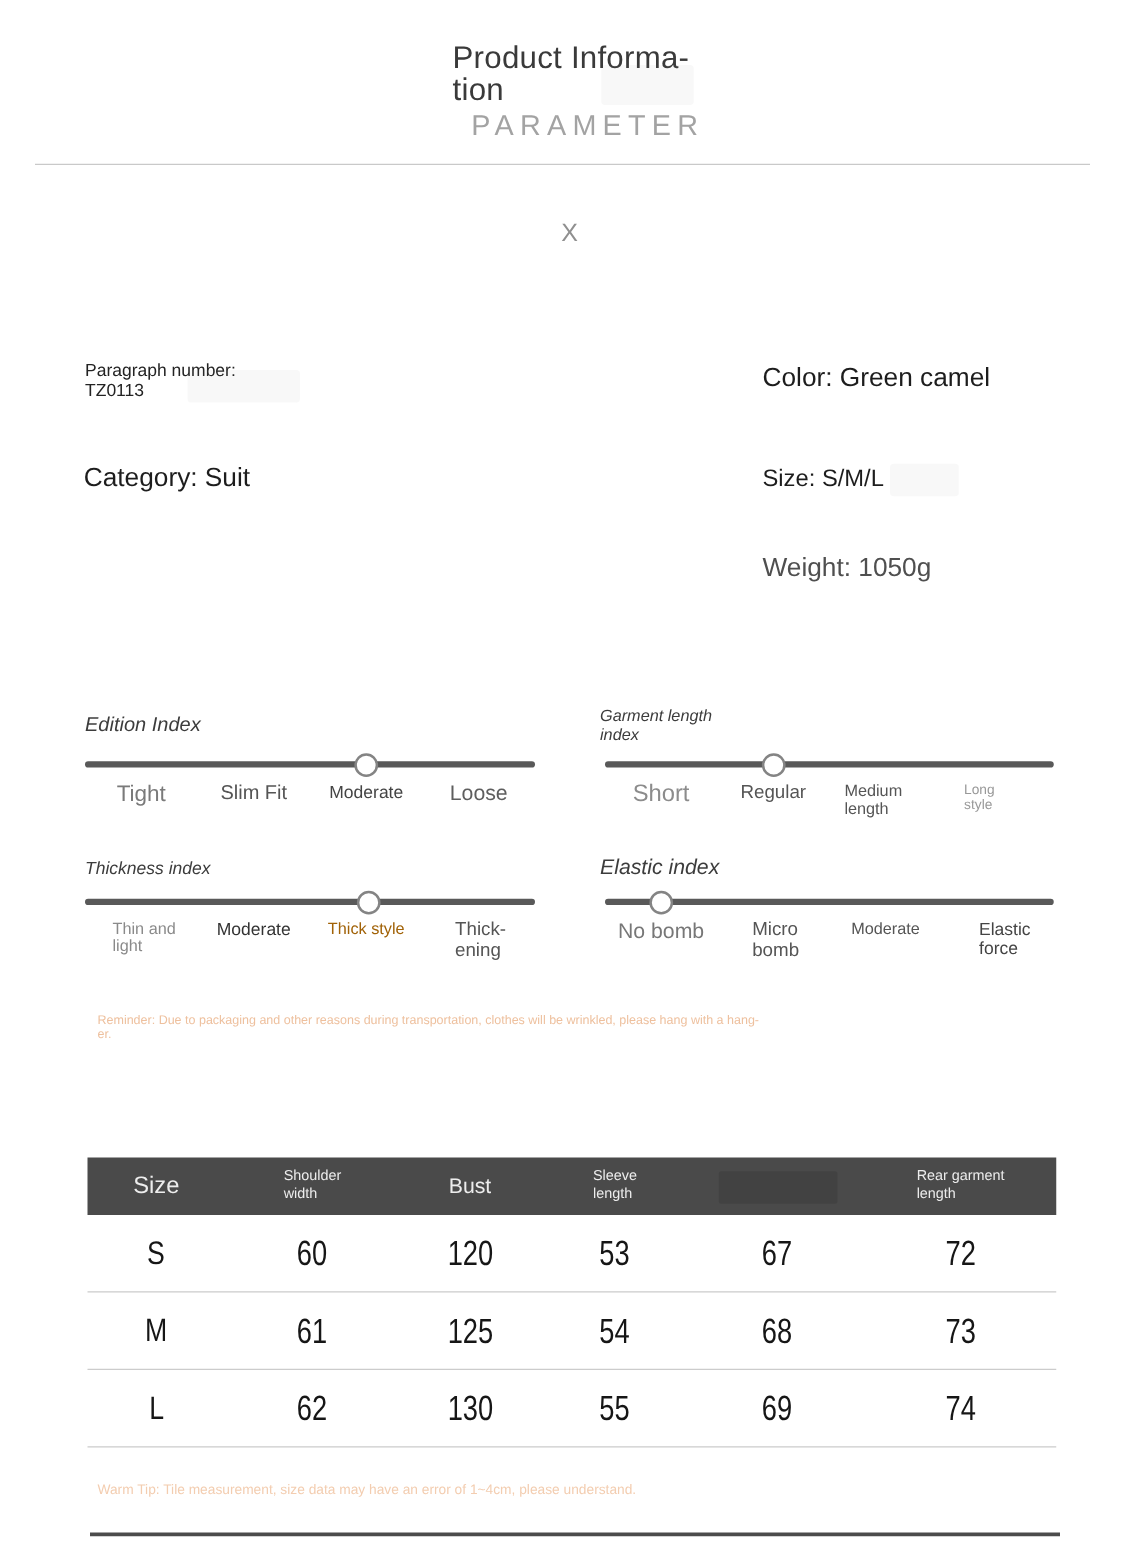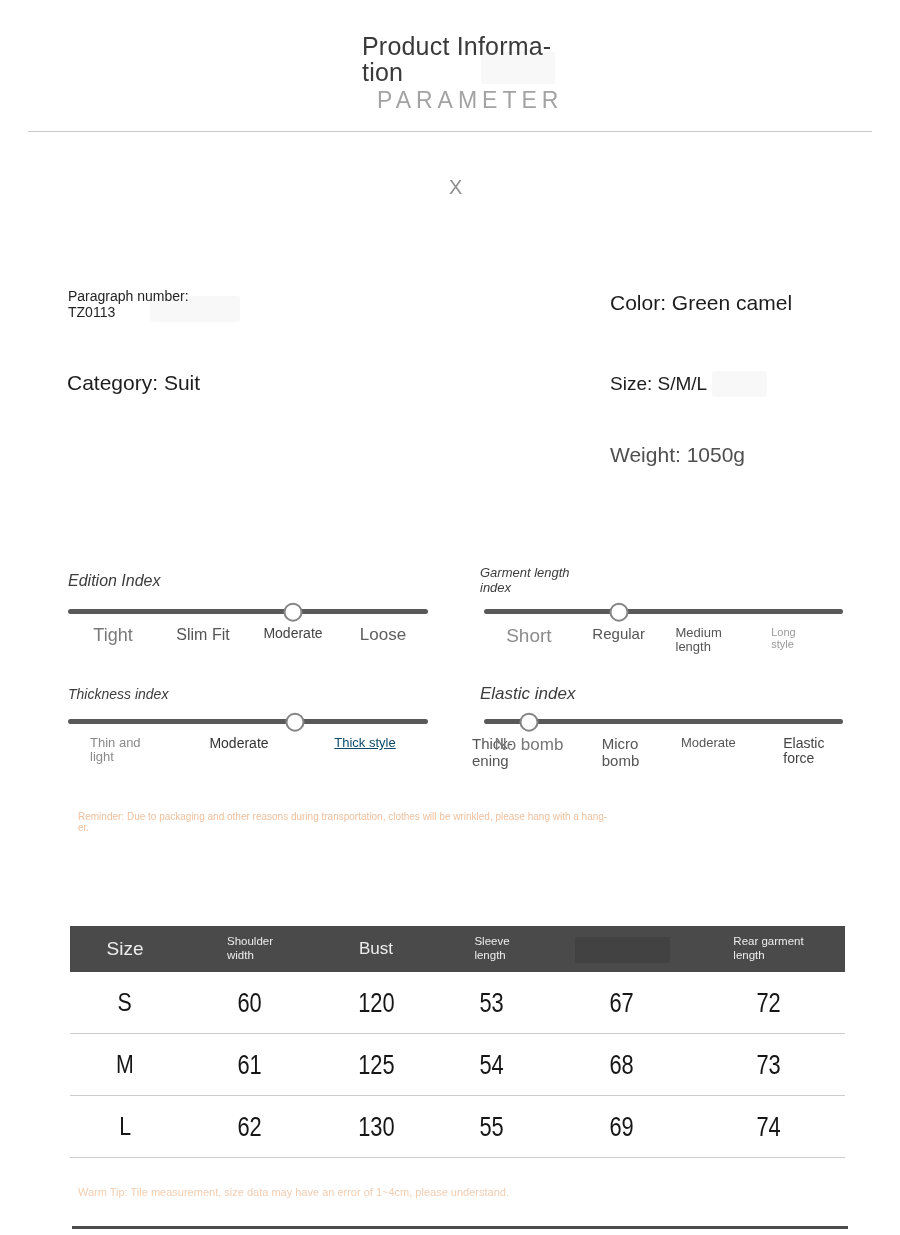--- a/index.html
+++ b/index.html
@@ -108,25 +108,25 @@
       <span style="font-size:11px;color:#999;text-align:left;padding-left:18px;box-sizing:border-box;">Long
 style</span>
     </div>
   </div>
 
   <div class="slider-block" style="left:68px;top:686px;width:360px;height:100px;">
     <div class="slider-title" style="font-size:14px;">Thickness index</div>
     <div class="track" style="top:33px;">
       <div class="knob" style="left: 63%;"></div>
     </div>
-    <div class="slider-labels" style="top:50px;gap:36px;">
+    <div class="slider-labels" style="top:50px;">
       <span style="font-size:13px;color:#8a8a8a;text-align:left;padding-left:22px;box-sizing:border-box;">Thin and
 light</span>
       <span style="font-size:14px;color:#333;">Moderate</span>
-      <span style="font-size:13px;color:#0c4a6e;text-decoration:underline;">Thick style</span>
+      <span style="font-size:13px;color:#a16207;">Thick style</span>
       <span style="font-size:15px;color:#555;text-align:left;padding-left:26px;box-sizing:border-box;">Thick-
 ening</span>
     </div>
   </div>
 
   <div class="slider-block" style="left:484px;top:684px;width:359px;height:100px;">
     <div class="slider-title" style="left:-4px;font-size:17px;">Elastic index</div>
     <div class="track" style="top:35px;">
       <div class="knob" style="left: 12.5%;"></div>
     </div>

